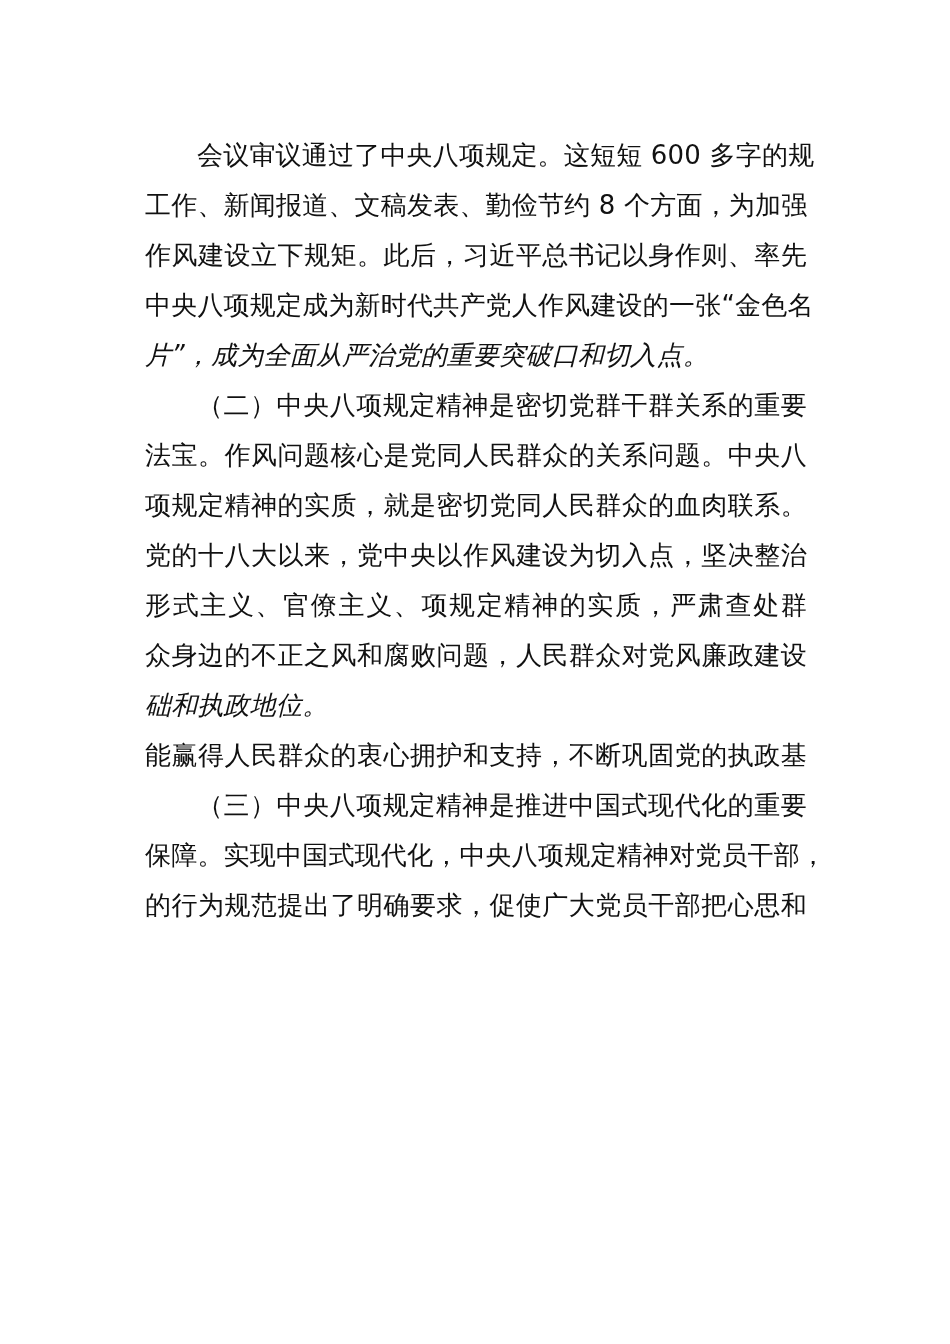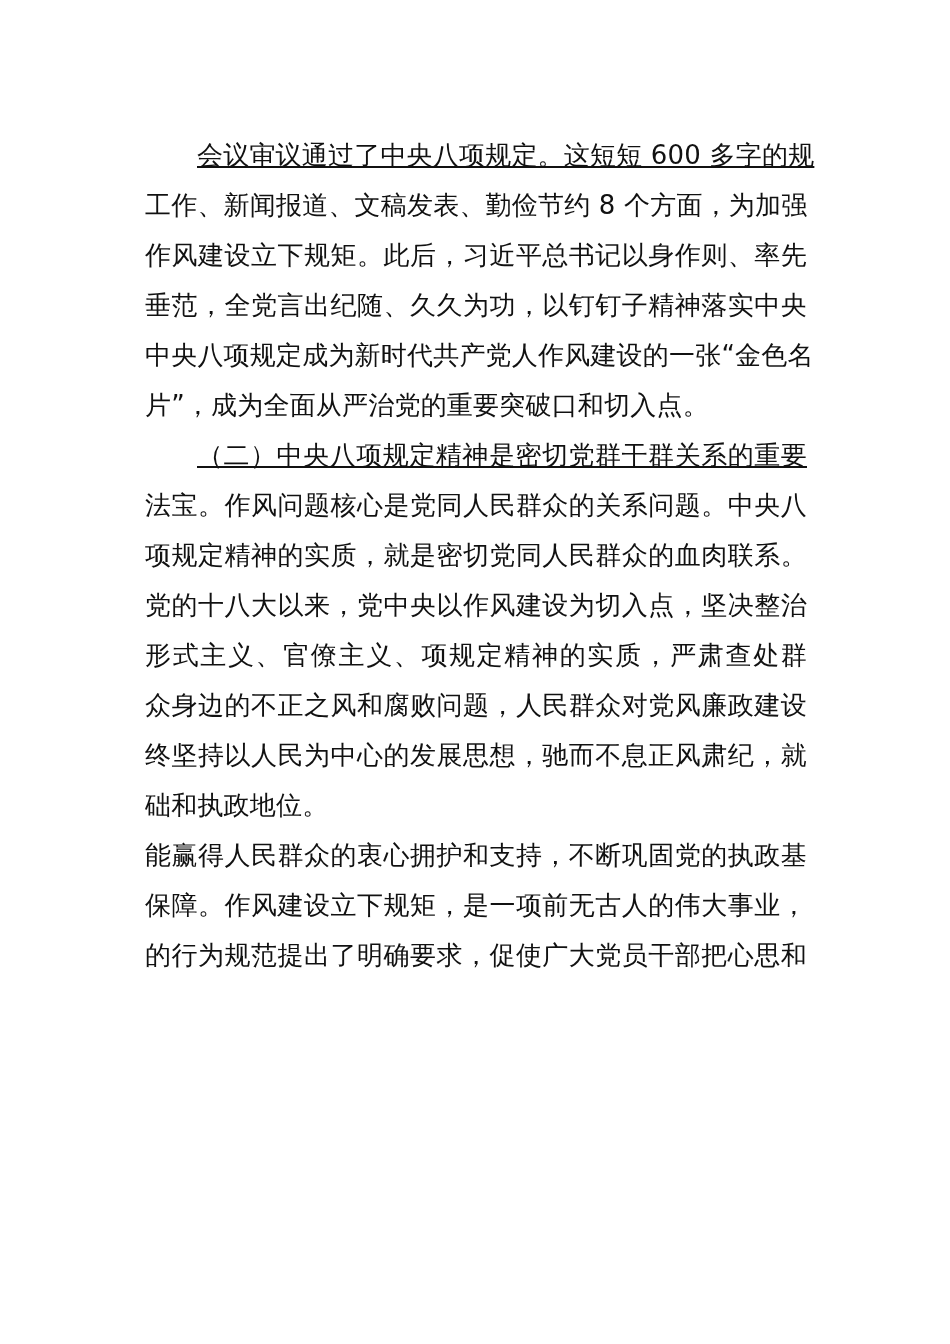--- a/index.html
+++ b/index.html
@@ -26,46 +26,45 @@
     }
     .line {
       display: block;
       height: 50px;
       white-space: nowrap;
       text-align: justify;
       text-align-last: justify;
     }
     .line.last {
       text-align-last: left;
+      font-style: italic;
     }
     .indent {
       padding-left: 52px;
-      text-decoration: underline;
     }
   </style>
 </head>
 <body>
 
 <div class="page">
   <div>
     <span class="line indent">会议审议通过了中央八项规定。这短短 600 多字的规</span>
     <span class="line">工作、新闻报道、文稿发表、勤俭节约 8 个方面，为加强</span>
     <span class="line">作风建设立下规矩。此后，习近平总书记以身作则、率先</span>
-    <span class="line">垂范，全党言出纪随、久久为功，以钉钉子精神落实中央</span>
     <span class="line">中央八项规定成为新时代共产党人作风建设的一张“金色名</span>
     <span class="line last">片”，成为全面从严治党的重要突破口和切入点。</span>
   </div>
   <div>
     <span class="line indent">（二）中央八项规定精神是密切党群干群关系的重要</span>
     <span class="line">法宝。作风问题核心是党同人民群众的关系问题。中央八</span>
     <span class="line">项规定精神的实质，就是密切党同人民群众的血肉联系。</span>
     <span class="line">党的十八大以来，党中央以作风建设为切入点，坚决整治</span>
     <span class="line">形式主义、官僚主义、项规定精神的实质，严肃查处群</span>
     <span class="line">众身边的不正之风和腐败问题，人民群众对党风廉政建设</span>
-    <span class="line">终坚持以人民为中心的发展思想，驰而不息正风肃纪，就</span>
     <span class="line last">础和执政地位。</span>
     <span class="line">能赢得人民群众的衷心拥护和支持，不断巩固党的执政基</span>
   </div>
   <div>
-    <span class="line">保障。作风建设立下规矩，是一项前无古人的伟大事业，</span>
+    <span class="line indent">（三）中央八项规定精神是推进中国式现代化的重要</span>
+    <span class="line">保障。实现中国式现代化，中央八项规定精神对党员干部，</span>
     <span class="line">的行为规范提出了明确要求，促使广大党员干部把心思和</span>
   </div>
 </div>
 
 </body></html>

